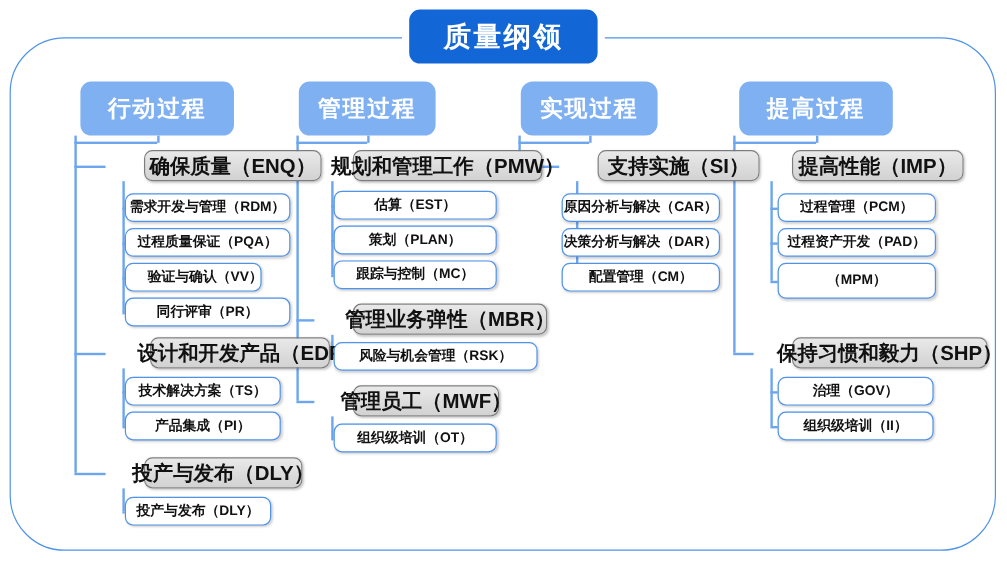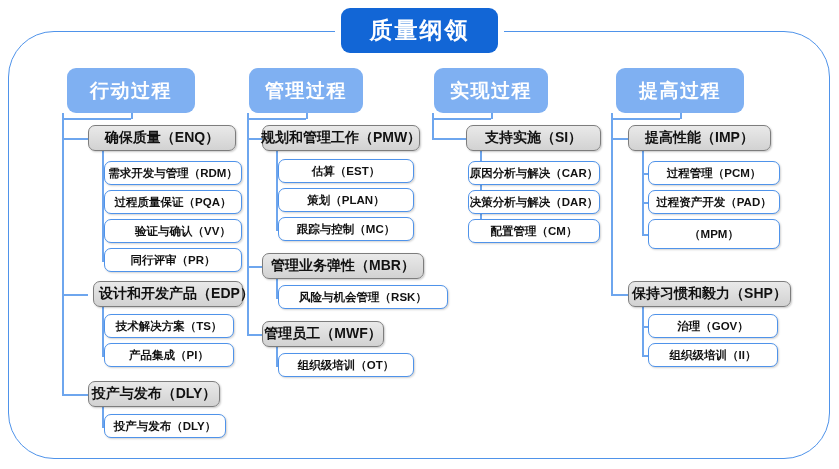--- a/index.html
+++ b/index.html
@@ -64,26 +64,27 @@
 
   
   .grp{
     position:absolute;
     height:26px;
     background:linear-gradient(180deg,#e9e9e9 0%,#d2d2d2 100%);
     border:1.3px solid #7d7d7d;
     border-radius:7px;
     box-sizing:border-box;
     display:flex;align-items:center;justify-content:center;
-    font-size:14px;
+    font-size:17px;
     font-weight:700;
     color:#111111;
     box-shadow:1px 1px 2px rgba(0,0,0,0.22);
     white-space:nowrap;
     z-index:3;
+    margin-left:32px;
   }
 
   
   .leaf{
     position:absolute;
     height:24px;
     background:#ffffff;
     border:1.4px solid #4f93ea;
     border-radius:7px;
     box-sizing:border-box;
@@ -116,21 +117,21 @@
       <div class="ln-v" style="left: 131px; top: 113px; height: 6px;"></div>
       <div class="ln-h" style="left: 62px; top: 118px; width: 69px;"></div>
       <div class="ln-h" style="left: 62px; top: 138px; width: 26px;"></div>
       <div class="grp" style="left: 88px; top: 125px; width: 148px;">确保质量（ENQ）</div>
       <div class="ln-v" style="left: 102px; top: 151px; height: 109px;"></div>
       <div class="ln-h" style="left: 102px; top: 173px; width: 2px;"></div>
       <div class="leaf" style="left: 104px; top: 161px; width: 138px;">需求开发与管理（RDM）</div>
       <div class="ln-h" style="left: 102px; top: 202px; width: 2px;"></div>
       <div class="leaf" style="left: 104px; top: 190px; width: 138px;">过程质量保证（PQA）</div>
       <div class="ln-h" style="left: 102px; top: 231px; width: 2px;"></div>
-      <div class="leaf" style="left: 104px; top: 219px; width: 138px; padding-left: 20px;">验证与确认（VV）</div>
+      <div class="leaf" style="left: 104px; top: 219px; width: 114px; padding-left: 20px;">验证与确认（VV）</div>
       <div class="ln-h" style="left: 102px; top: 260px; width: 2px;"></div>
       <div class="leaf" style="left: 104px; top: 248px; width: 138px;">同行评审（PR）</div>
       <div class="ln-h" style="left: 62px; top: 294px; width: 26px;"></div>
       <div class="grp" style="left: 93px; top: 281px; width: 150px; padding-left: 17px;">设计和开发产品（EDP）</div>
       <div class="ln-v" style="left: 102px; top: 307px; height: 48px;"></div>
       <div class="ln-h" style="left: 102px; top: 326px; width: 2px;"></div>
       <div class="leaf" style="left: 104px; top: 314px; width: 130px;">技术解决方案（TS）</div>
       <div class="ln-h" style="left: 102px; top: 355px; width: 2px;"></div>
       <div class="leaf" style="left: 104px; top: 343px; width: 130px;">产品集成（PI）</div>
       <div class="ln-h" style="left: 62px; top: 394px; width: 26px;"></div>
@@ -154,21 +155,21 @@
       <div class="ln-h" style="left: 247px; top: 266px; width: 15px;"></div>
       <div class="grp" style="left: 262px; top: 253px; width: 162px;">管理业务弹性（MBR）</div>
       <div class="ln-v" style="left: 276px; top: 279px; height: 18px;"></div>
       <div class="ln-h" style="left: 276px; top: 297px; width: 2px;"></div>
       <div class="leaf" style="left: 278px; top: 285px; width: 170px;">风险与机会管理（RSK）</div>
       <div class="ln-h" style="left: 247px; top: 334px; width: 15px;"></div>
       <div class="grp" style="left: 262px; top: 321px; width: 122px;">管理员工（MWF）</div>
       <div class="ln-v" style="left: 276px; top: 347px; height: 18px;"></div>
       <div class="ln-h" style="left: 276px; top: 365px; width: 2px;"></div>
       <div class="leaf" style="left: 278px; top: 353px; width: 136px;">组织级培训（OT）</div>
-      <div class="col-head" style="left: 434px; top: 68px; width: 114px;">实现过程</div>
+      <div class="col-head" style="left: 434px; top: 68px; width: 114px; border-radius: 10px;">实现过程</div>
       <div class="ln-v" style="left: 432px; top: 113px; height: 25px;"></div>
       <div class="ln-v" style="left: 491px; top: 113px; height: 6px;"></div>
       <div class="ln-h" style="left: 432px; top: 118px; width: 59px;"></div>
       <div class="ln-h" style="left: 432px; top: 138px; width: 34px;"></div>
       <div class="grp" style="left: 466px; top: 125px; width: 135px;">支持实施（SI）</div>
       <div class="ln-v" style="left: 480px; top: 151px; height: 80px;"></div>
       <div class="ln-h" style="left: 480px; top: 173px;"></div>
       <div class="leaf" style="left: 468px; top: 161px; width: 132px;">原因分析与解决（CAR）</div>
       <div class="ln-h" style="left: 480px; top: 202px;"></div>
       <div class="leaf" style="left: 468px; top: 190px; width: 132px;">决策分析与解决（DAR）</div>

